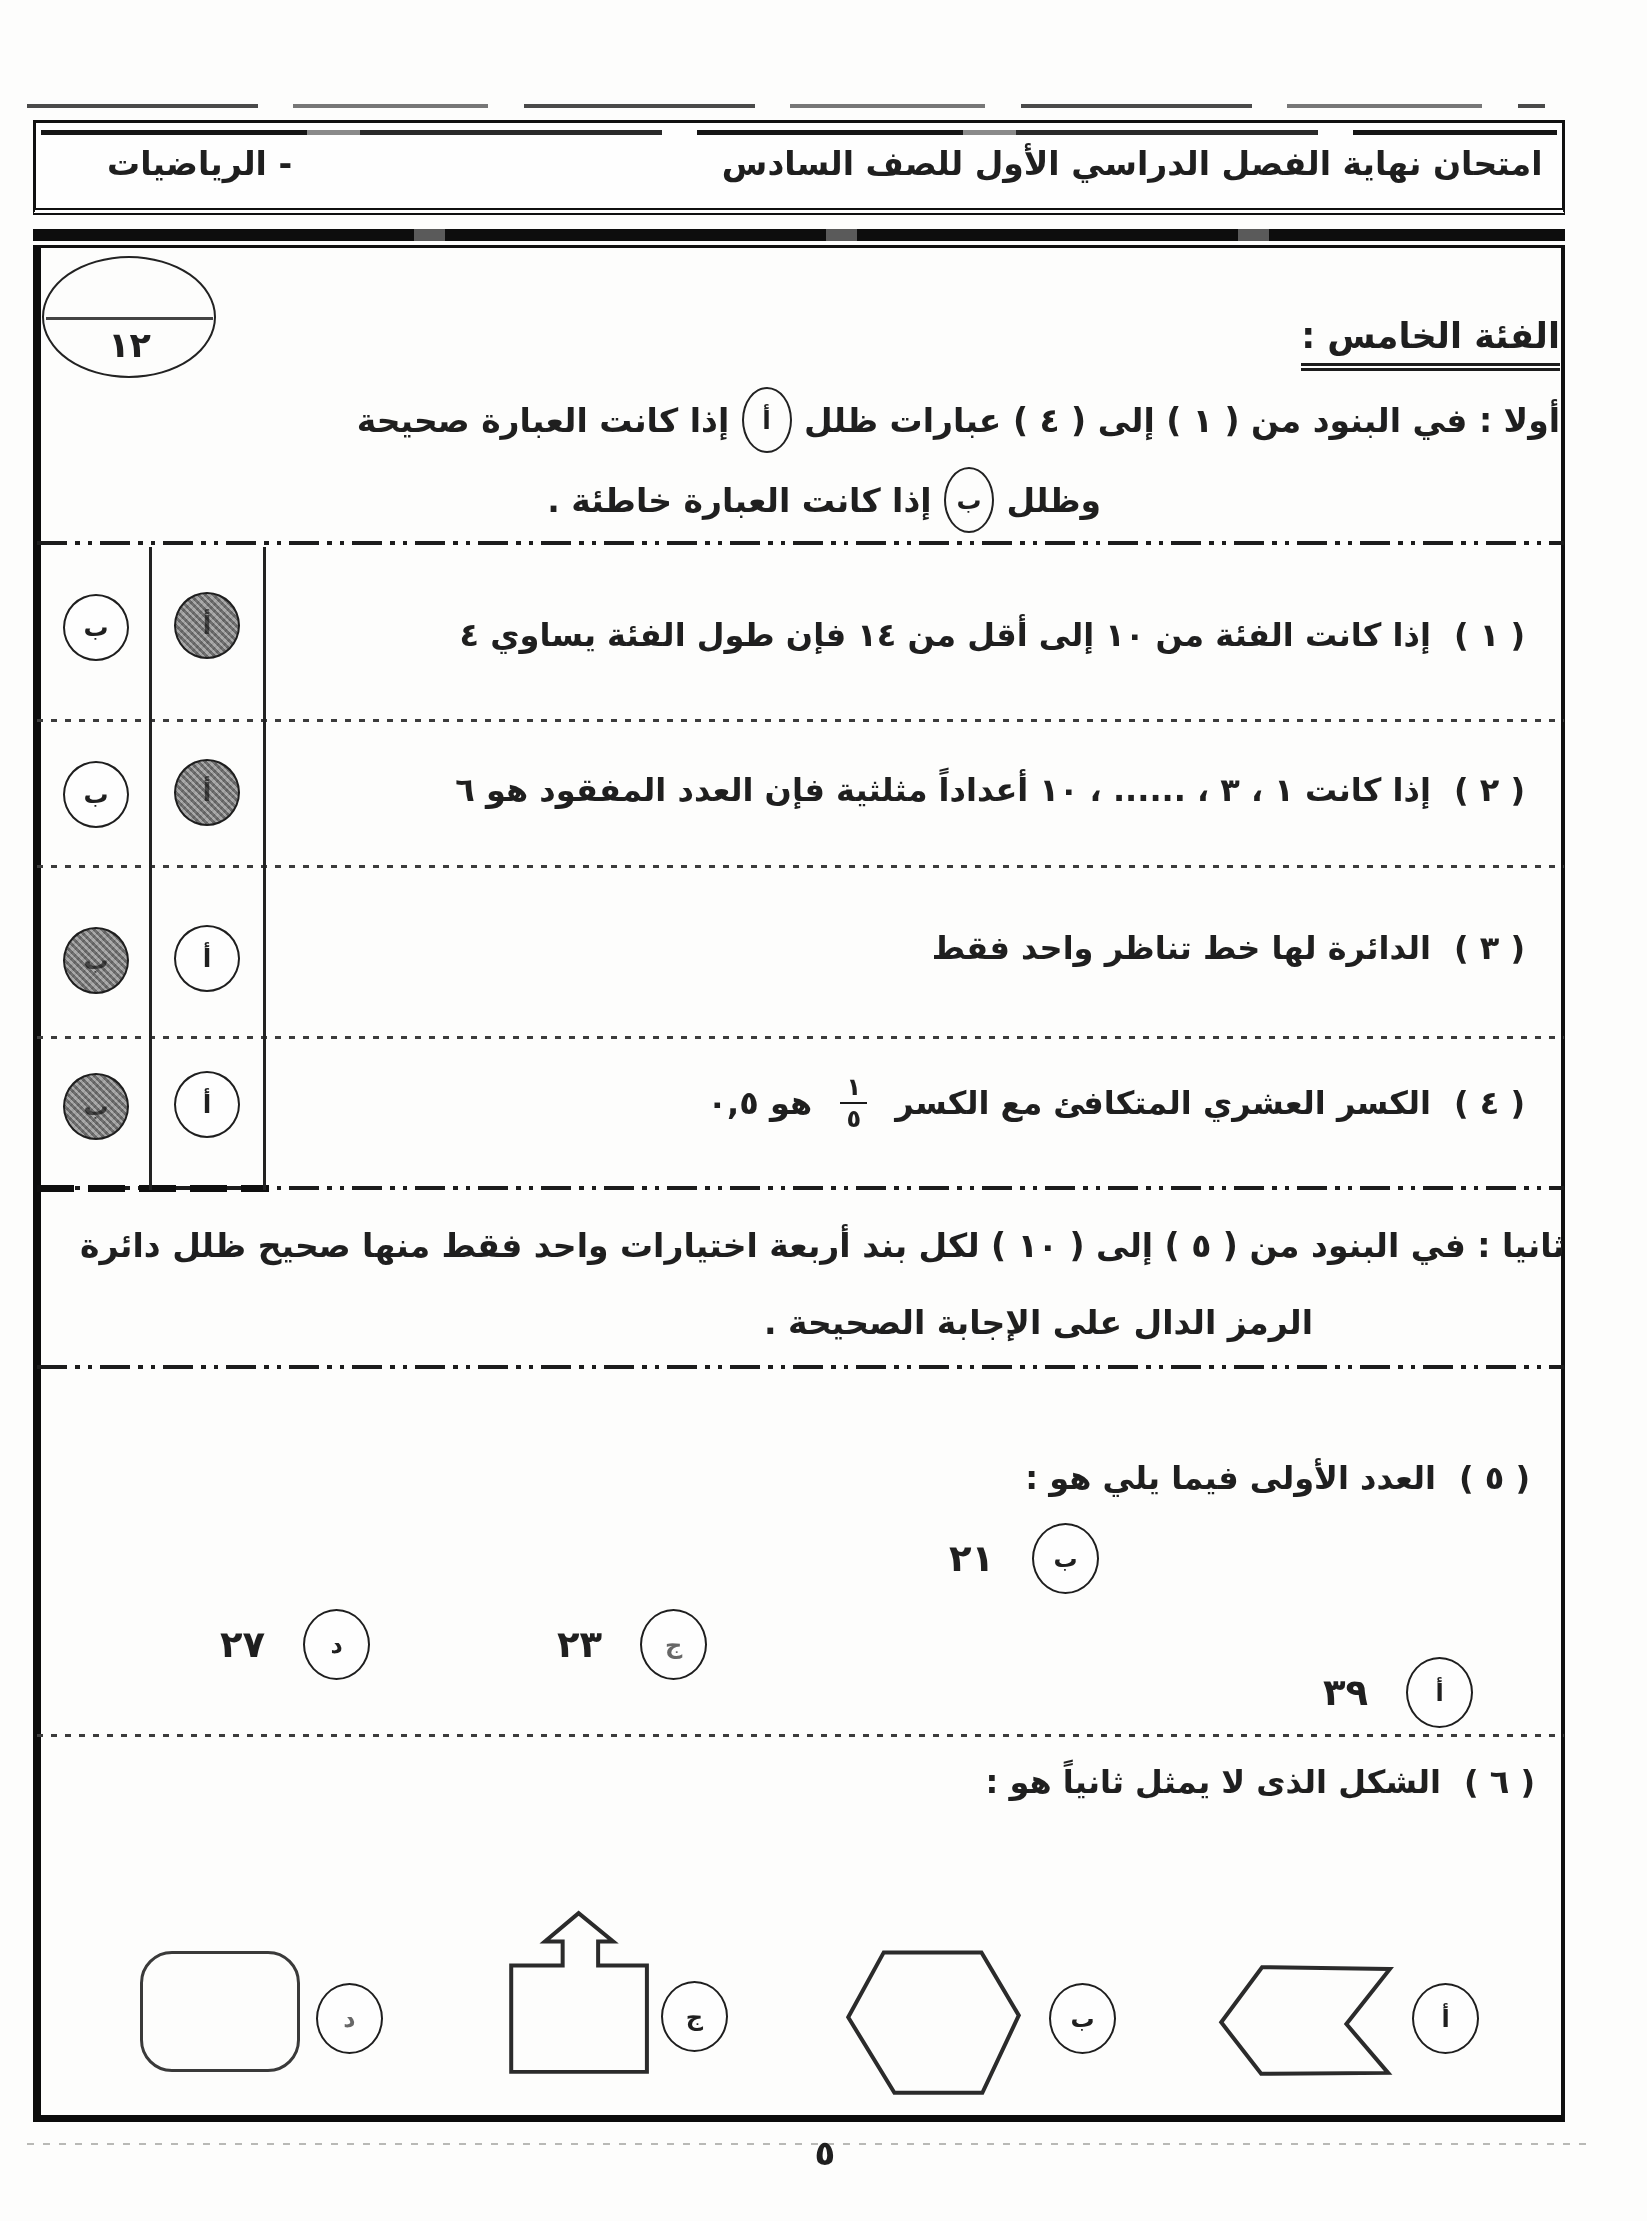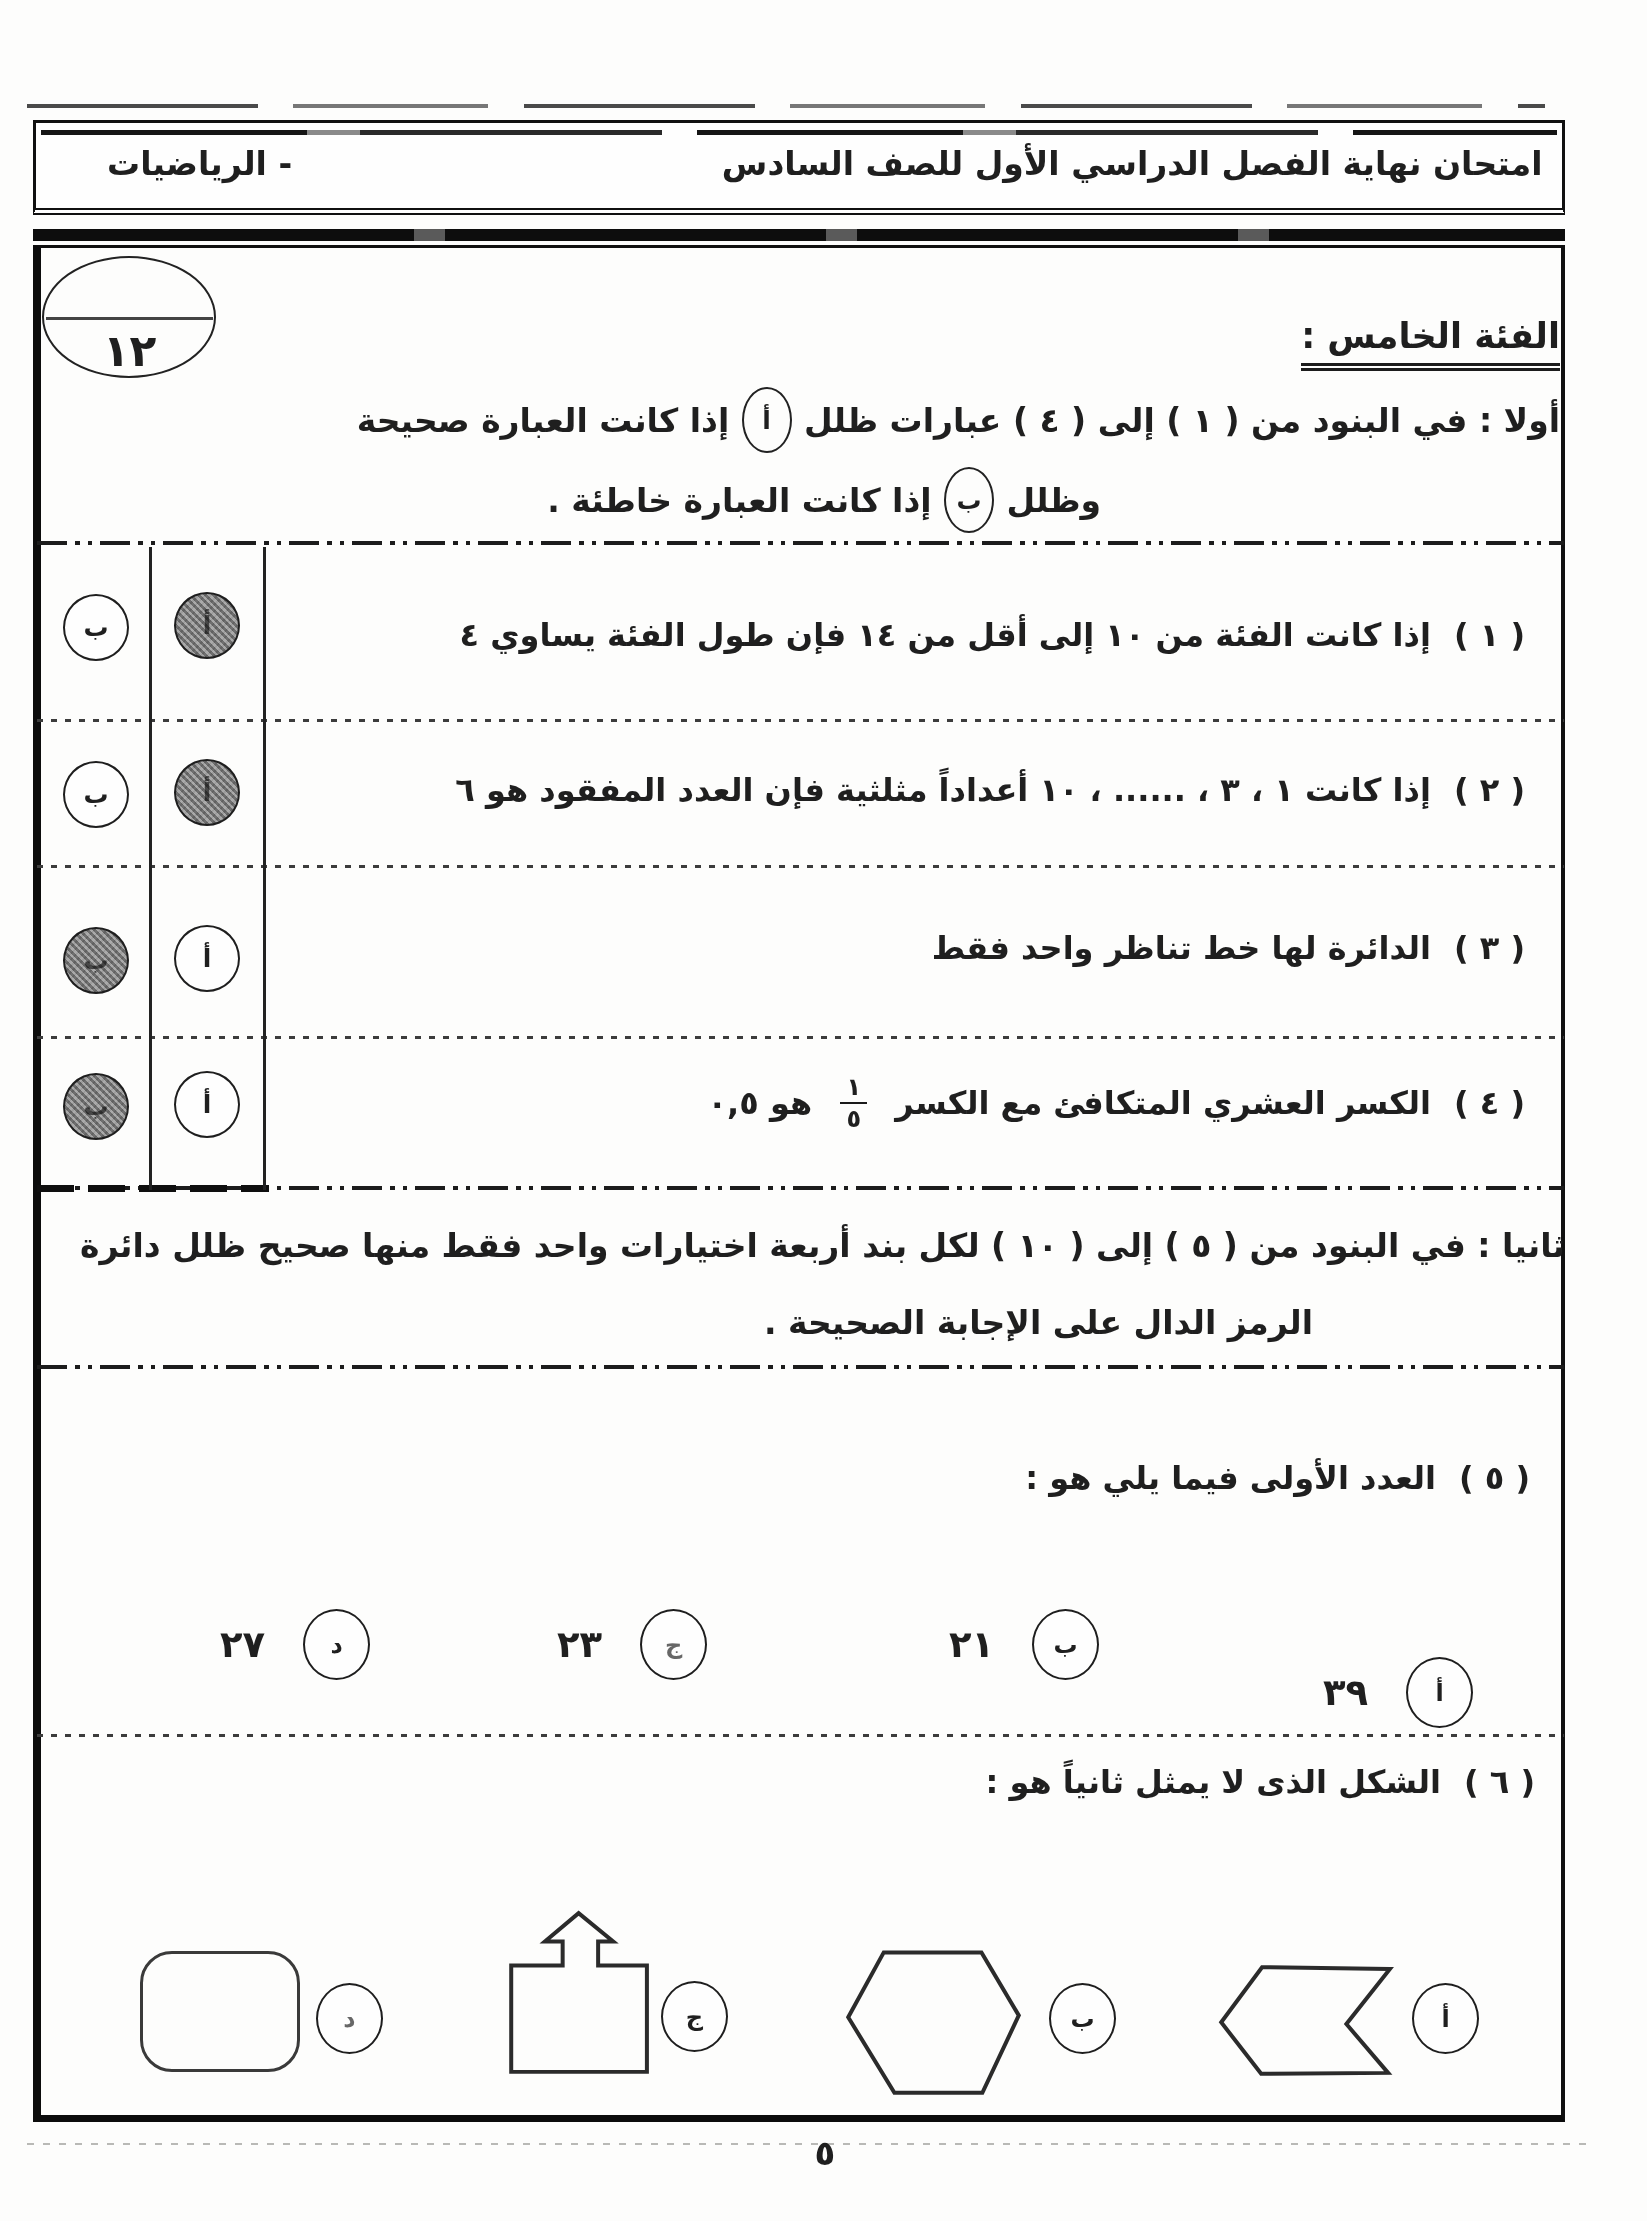--- a/index.html
+++ b/index.html
@@ -29,21 +29,21 @@
     background:repeating-linear-gradient(90deg,#1c1c1c 0 30px,transparent 30px 38px,#1c1c1c 38px 43px,transparent 43px 51px,#1c1c1c 51px 55px,transparent 55px 63px);}
   .sep-dotted{left:37px;width:1527px;height:2.7px;
     background:repeating-linear-gradient(90deg,#3c3c3c 0 6.2px,transparent 6.2px 14px);}
   .sep-heavy-dash{background:repeating-linear-gradient(90deg,#0f0f0f 0 37px,transparent 37px 51px);height:7px;}
   .sep-faint{left:26.6px;top:2143px;width:1561px;height:1.8px;
     background:repeating-linear-gradient(90deg,#b9b9b6 0 7px,transparent 7px 16px);}
 
   
   .score-ellipse{left:42px;top:256px;width:174px;height:122px;border:2.7px solid #222;border-radius:50%;box-sizing:border-box;}
   .score-line{left:46px;top:317px;width:167px;height:2.7px;background:#444;}
-  .score-value{left:78px;top:325px;width:103px;text-align:center;font-size:44px;font-weight:bold;letter-spacing:10.6px;}
+  .score-value{left:78px;top:325px;width:103px;text-align:center;font-size:35px;font-weight:bold;letter-spacing:10.6px;}
 
   
   .q-title{right:87px;top:316px;font-size:35px;font-weight:bold;
     border-bottom:8px double #1c1c1c;padding-bottom:7px;}
 
   
   .intro-line{right:87px;display:flex;direction:rtl;align-items:center;gap:12.4px;
     font-size:33px;font-weight:bold;white-space:nowrap;}
   .circle-letter{display:inline-flex;align-items:center;justify-content:center;
     width:50px;height:66px;border:2.7px solid #222;border-radius:50%;box-sizing:border-box;
@@ -187,21 +187,21 @@
     <span>( ٥ )</span>
     <span>العدد الأولى فيما يلي هو :</span>
   </div>
 
   <div class="abs opt-group" style="left:1323px;top:1657px;">
     <span class="opt-value">٣٩</span>
     <span class="opt-circle">
         <span>أ</span>
       </span>
   </div>
-  <div class="abs opt-group" style="left:949px;top:1609px;">
+  <div class="abs opt-group" style="left:949px;top:1523px;">
     <span class="opt-value">٢١</span>
     <span class="opt-circle">
         <span>ب</span>
       </span>
   </div>
   <div class="abs opt-group" style="left:557px;top:1609px;">
     <span class="opt-value">٢٣</span>
     <span class="opt-circle shaded">
         <span>ج</span>
       </span>

